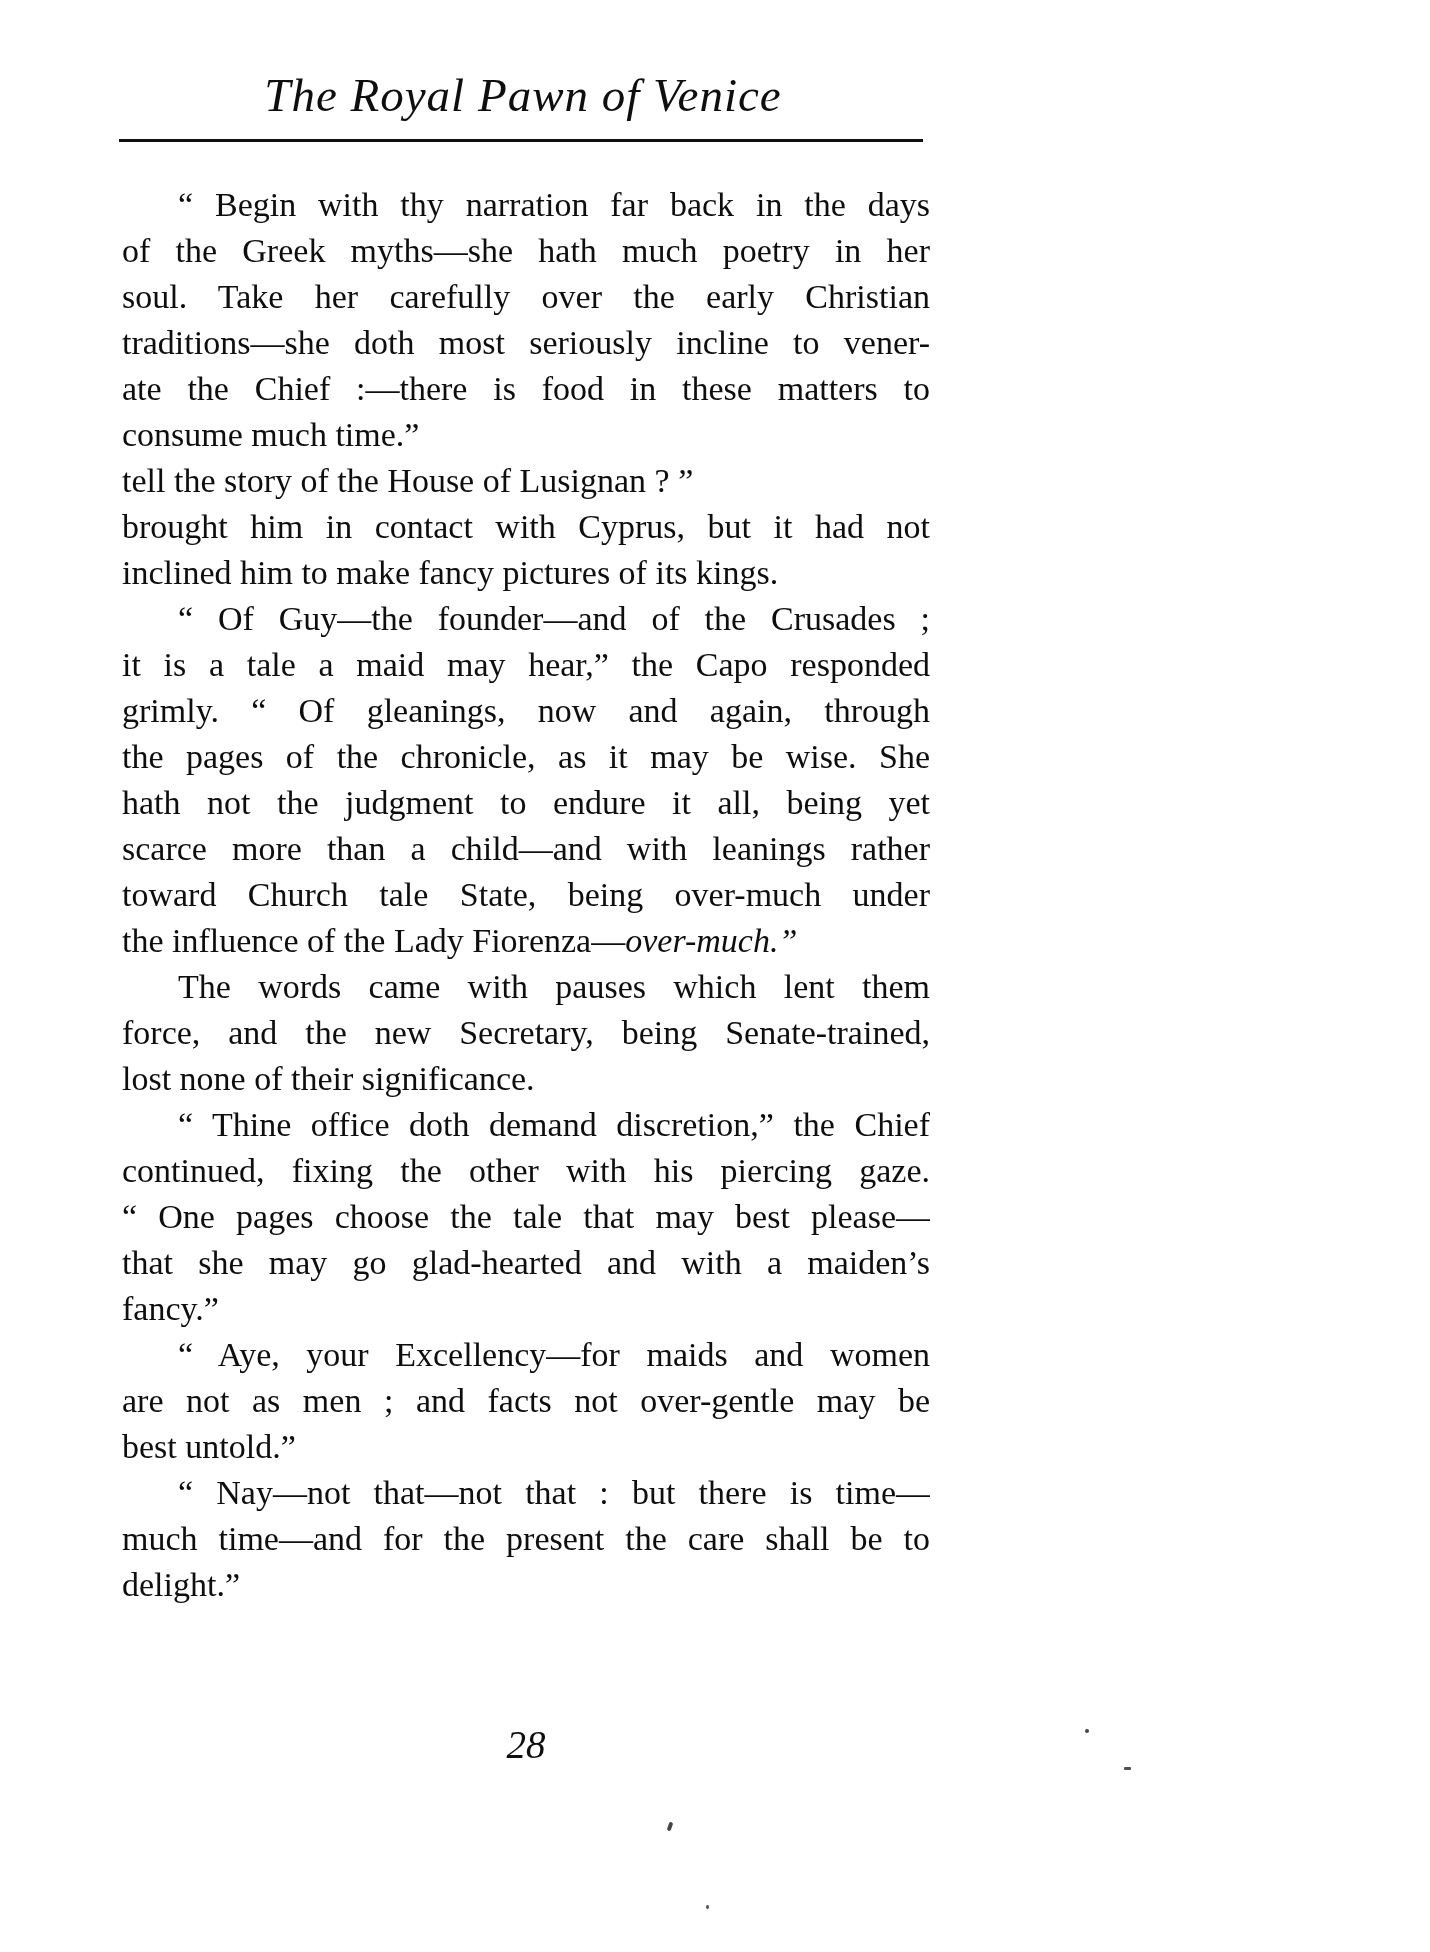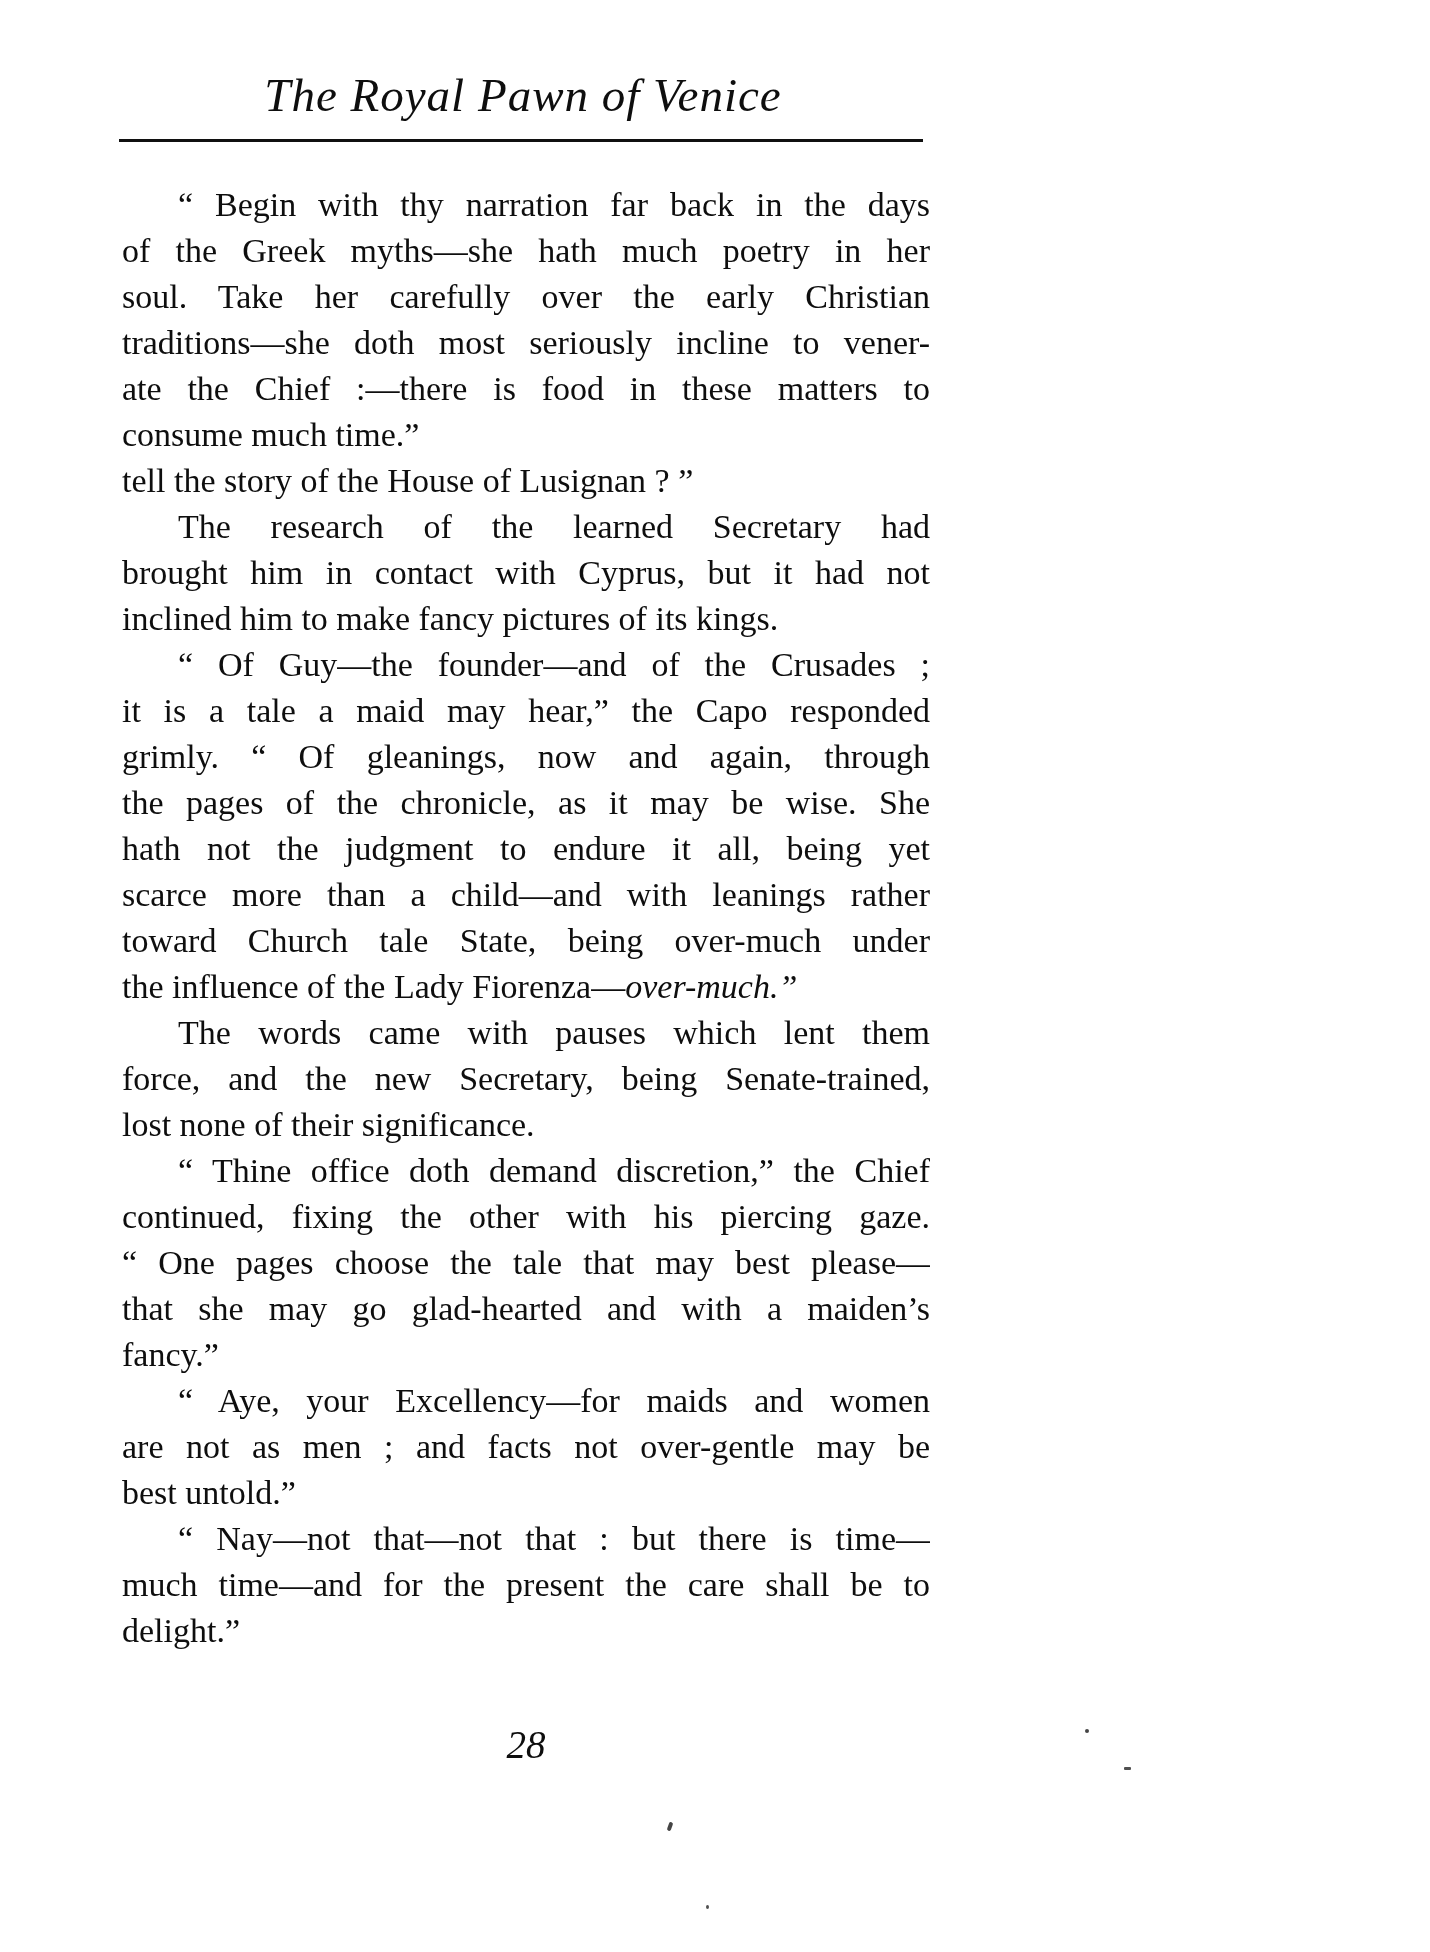--- a/index.html
+++ b/index.html
@@ -72,21 +72,20 @@
         <div class="line">of the Greek myths—she hath much poetry in her</div>
         <div class="line">soul.  Take her carefully over the early Christian</div>
         <div class="line">traditions—she doth most seriously incline to vener-</div>
         <div class="line">ate the Chief :—there is food in these matters to</div>
         <div class="line last">consume much time.”</div>
       </div>
       <div class="para">
         <div class="line last">tell the story of the House of Lusignan ? ”</div>
       </div>
       <div class="para">
-        <div class="line first">The research of the learned Secretary had</div>
         <div class="line">brought him in contact with Cyprus, but it had not</div>
         <div class="line last">inclined him to make fancy pictures of its kings.</div>
       </div>
       <div class="para">
         <div class="line first">“ Of Guy—the founder—and of the Crusades ;</div>
         <div class="line">it is a tale a maid may hear,” the Capo responded</div>
         <div class="line">grimly.  “ Of gleanings, now and again, through</div>
         <div class="line">the pages of the chronicle, as it may be wise.  She</div>
         <div class="line">hath not the judgment to endure it all, being yet</div>
         <div class="line">scarce more than a child—and with leanings rather</div>

